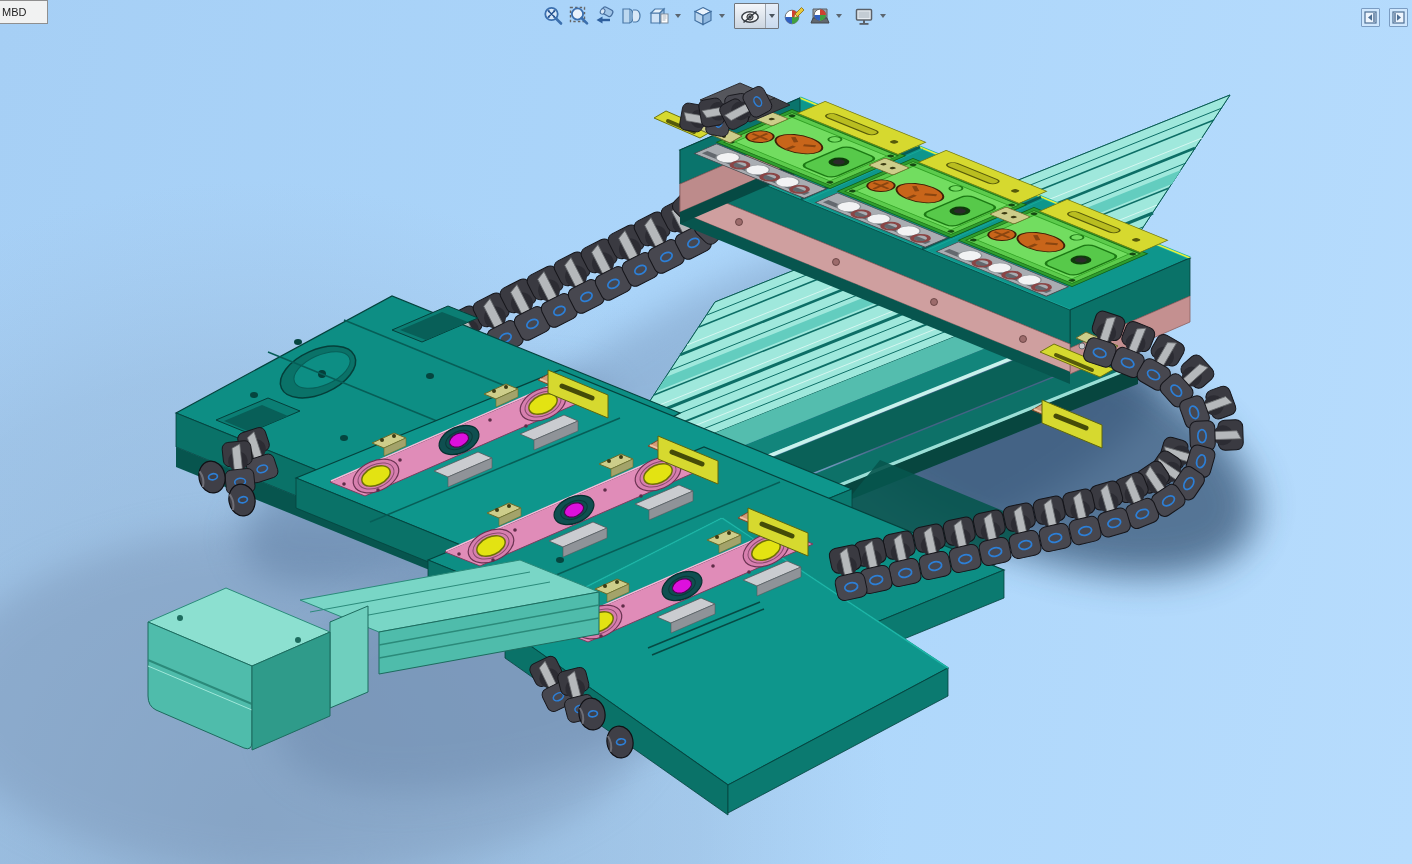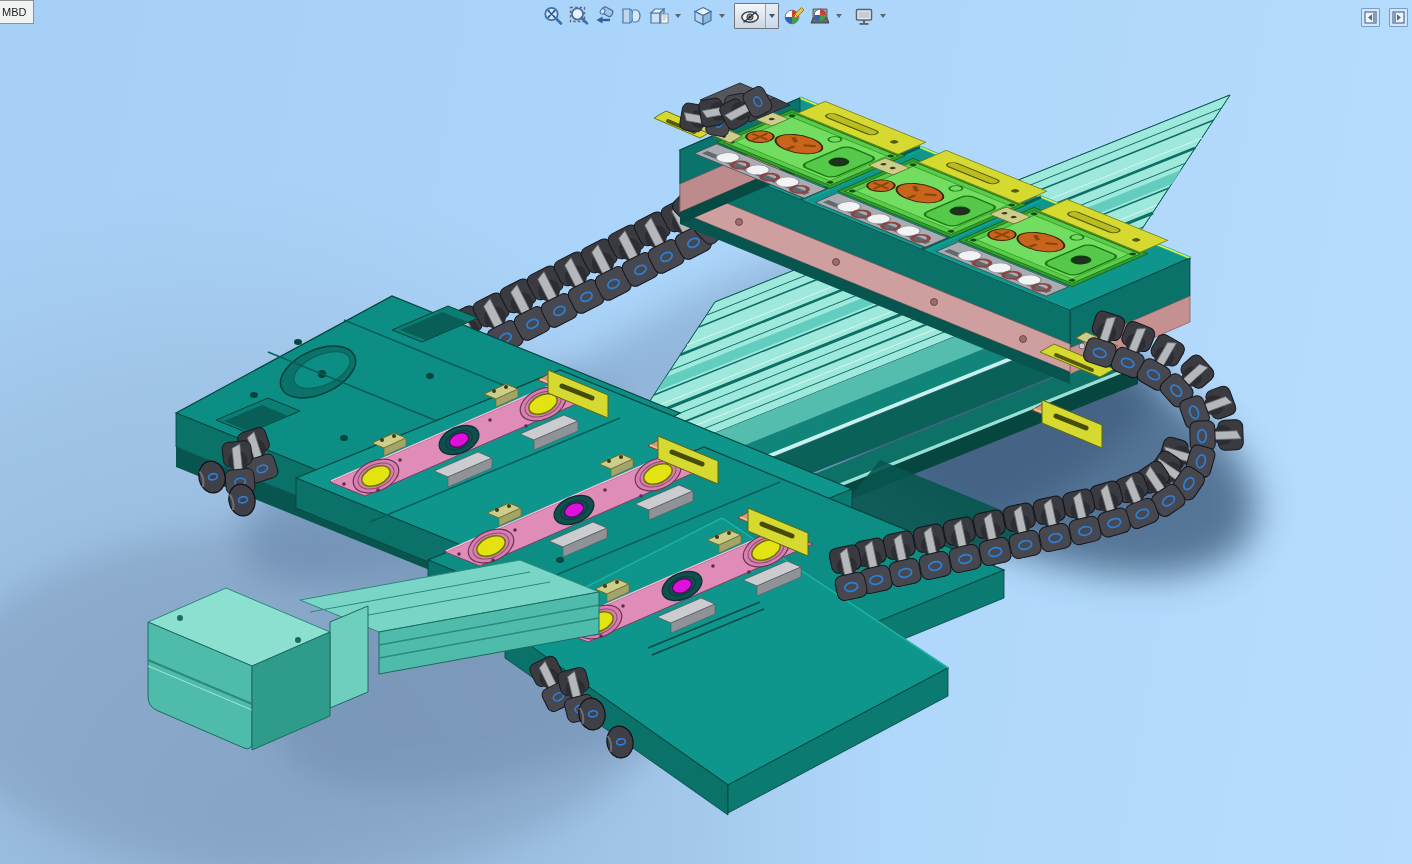--- a/index.html
+++ b/index.html
@@ -33,21 +33,21 @@
   .wht{fill:var(--white,#f2f3f4);stroke:#8b9094;stroke-width:1}
   .chN{fill:var(--chainNear,#47474f);stroke:var(--chainEdge,#15151a);stroke-width:1}
   .chF{fill:var(--chainFar,#3a3a41);stroke:var(--chainEdge,#15151a);stroke-width:1}
   .chB{fill:var(--chainBar,#b5b8bb);stroke:#6a6d70;stroke-width:.8}
   .blu{fill:none;stroke:var(--blueMark,#2d7fd6);stroke-width:1.7}
   .hole{fill:#05453f}
   .dot{fill:#164a12}
   .scrw{fill:#9c6b6b;stroke:#5e3a3a;stroke-width:.8}
   
   .mbd-tab{
-    position:absolute;left:0;top:0;width:34px;height:24px;box-sizing:border-box;
+    position:absolute;left:0;top:0;width:48px;height:24px;box-sizing:border-box;
     background:#f1f2f2;border:1px solid #8f8f8f;border-left:none;
     font-size:11px;color:#222;line-height:22px;padding-left:2px;z-index:20;
   }
   .toolbar{position:absolute;left:540px;top:3px;display:flex;align-items:center;z-index:20;}
   .tb-btn{width:26px;height:26px;display:flex;align-items:center;justify-content:center;border-radius:2px;cursor:default}
   .tb-gap{width:7px}
   .tb-gap-s{width:2px}
   .dd{width:11px;height:26px;display:flex;align-items:center;justify-content:center}
   .dd i{display:block;width:0;height:0;border-left:3.5px solid transparent;border-right:3.5px solid transparent;border-top:4px solid #5c6670}
   .tb-pressed{display:flex;border:1px solid #70757c;background:linear-gradient(#f3f6fa,#ccd6e1);border-radius:1px;height:26px;box-sizing:border-box}

